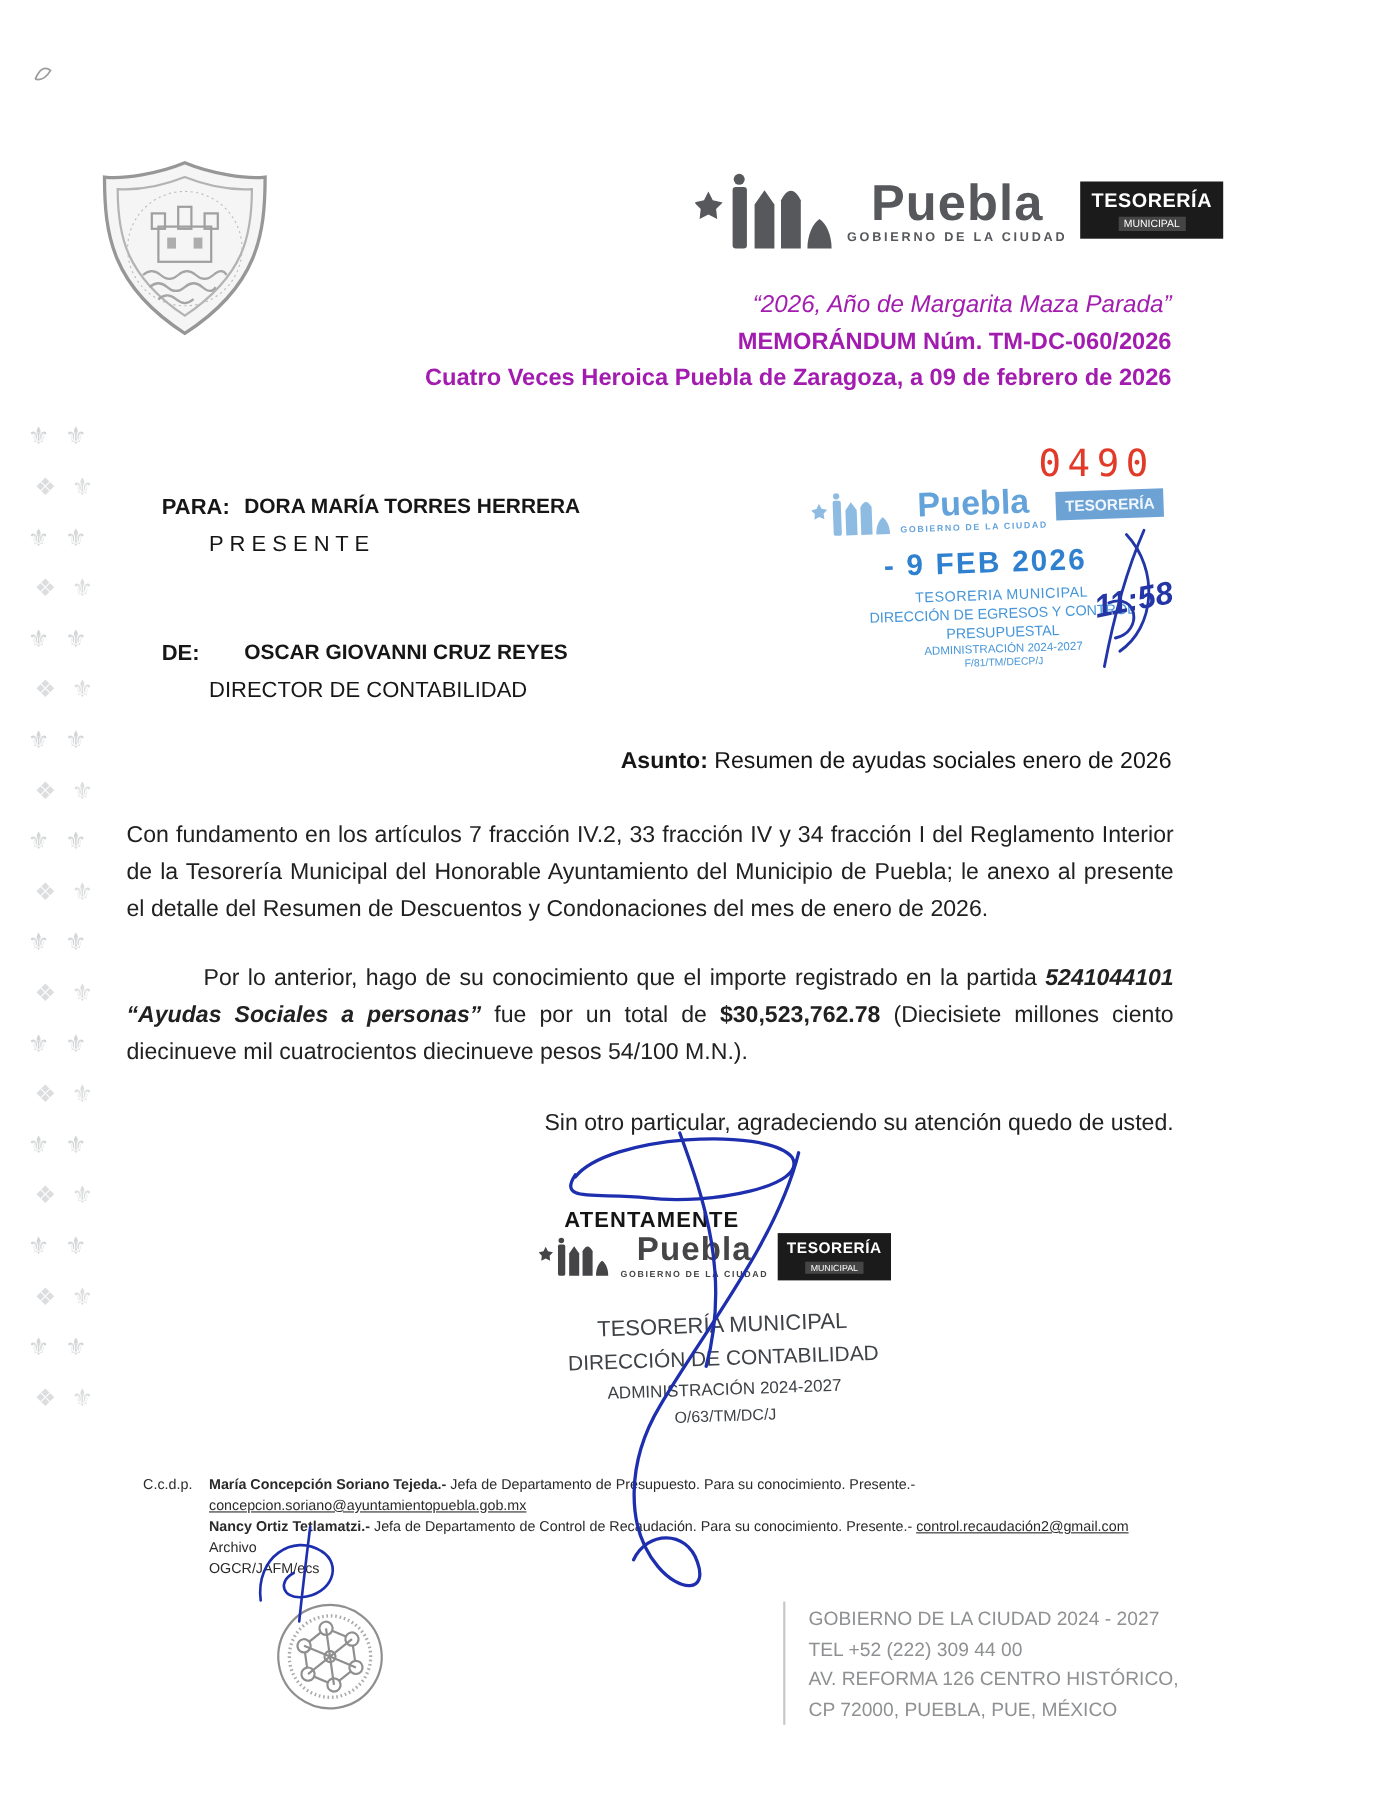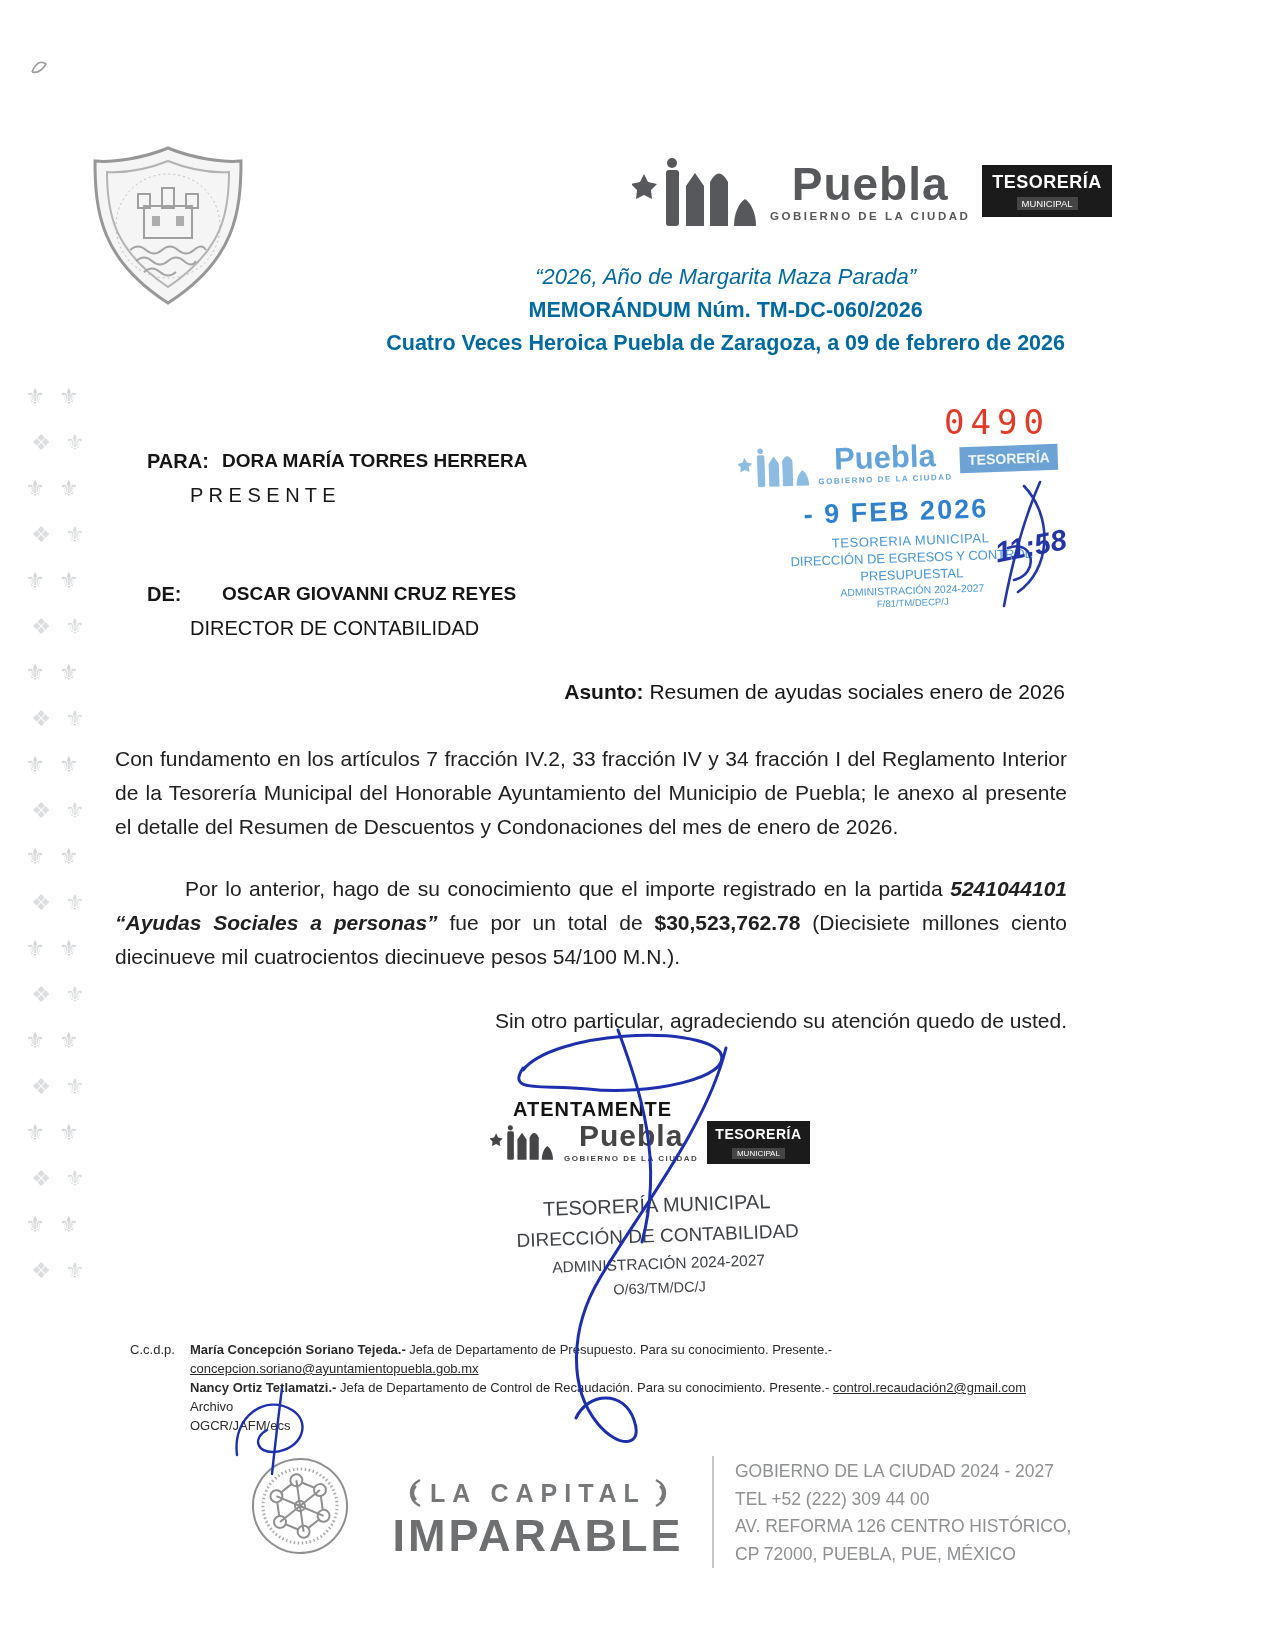--- a/index.html
+++ b/index.html
@@ -30,21 +30,21 @@
   .badge-l2 { background:#454545; display:inline-block; margin-top:3px; padding:1px 5px; }
 
   .header-logo { position:absolute; left:632px; top:150px; }
   .header-logo .plogo-brand { font-size:46px; }
   .header-logo .plogo-sub { font-size:11.5px; }
   .header-logo .plogo-badge { min-width:128px; }
   .header-logo .badge-l1 { font-size:18px; }
   .header-logo .badge-l2 { font-size:9.5px; }
 
   
-  .header-lines { position:absolute; top:264px; right:204px; text-align:center; color:#0369a1; }
+  .header-lines { position:absolute; top:264px; right:204px; text-align:right; color:#a21caf; }
   .year-legend { font-style:italic; font-size:22px; margin-bottom:8px; }
   .memo-number { font-weight:bold; font-size:21.5px; margin-bottom:8px; }
   .place-date { font-weight:bold; font-size:21.5px; }
 
   
   .folio { position:absolute; left:944px; top:402px; color:#e23a29;
     font-family:"DejaVu Sans Mono", monospace; font-size:34px; letter-spacing:6px; }
 
   
   .bstamp { position:absolute; left:740px; top:438px; width:340px; transform:rotate(-2deg); color:#4796d9; }
@@ -324,32 +324,20 @@
       <circle cx="76" cy="43" r="6" fill="#fff"></circle>
       <circle cx="76" cy="69" r="6" fill="#fff"></circle>
       <circle cx="54" cy="82" r="6" fill="#fff"></circle>
       <circle cx="32" cy="69" r="6" fill="#fff"></circle>
       <circle cx="32" cy="43" r="6" fill="#fff"></circle>
       <circle cx="54" cy="56" r="5" fill="#fff"></circle>
       <path d="M54 56 L54 30 M54 56 L76 43 M54 56 L76 69 M54 56 L54 82 M54 56 L32 69 M54 56 L32 43"></path>
     </g>
   </svg>
 
-  <div class="capital-logo">
-    <div class="cap-top">
-      <svg width="20" height="30" viewBox="0 0 20 30">
-          <path d="M16 2 C4 8 4 22 16 28 M12 8 C8 12 8 18 12 22" fill="none" stroke="#76787a" stroke-width="2.4"></path>
-        </svg>
-      <span>LA CAPITAL</span>
-      <svg width="20" height="30" viewBox="0 0 20 30">
-          <path d="M4 2 C16 8 16 22 4 28 M8 8 C12 12 12 18 8 22" fill="none" stroke="#76787a" stroke-width="2.4"></path>
-        </svg>
-    </div>
-    <div class="cap-bottom">IMPARABLE</div>
-  </div>
 
   <div class="footer-divider"></div>
 
   <div class="footer-contact">
     <div>GOBIERNO DE LA CIUDAD 2024 - 2027</div>
     <div>TEL +52 (222) 309 44 00</div>
     <div>AV. REFORMA 126 CENTRO HISTÓRICO,</div>
     <div>CP 72000, PUEBLA, PUE, MÉXICO</div>
   </div>
 

